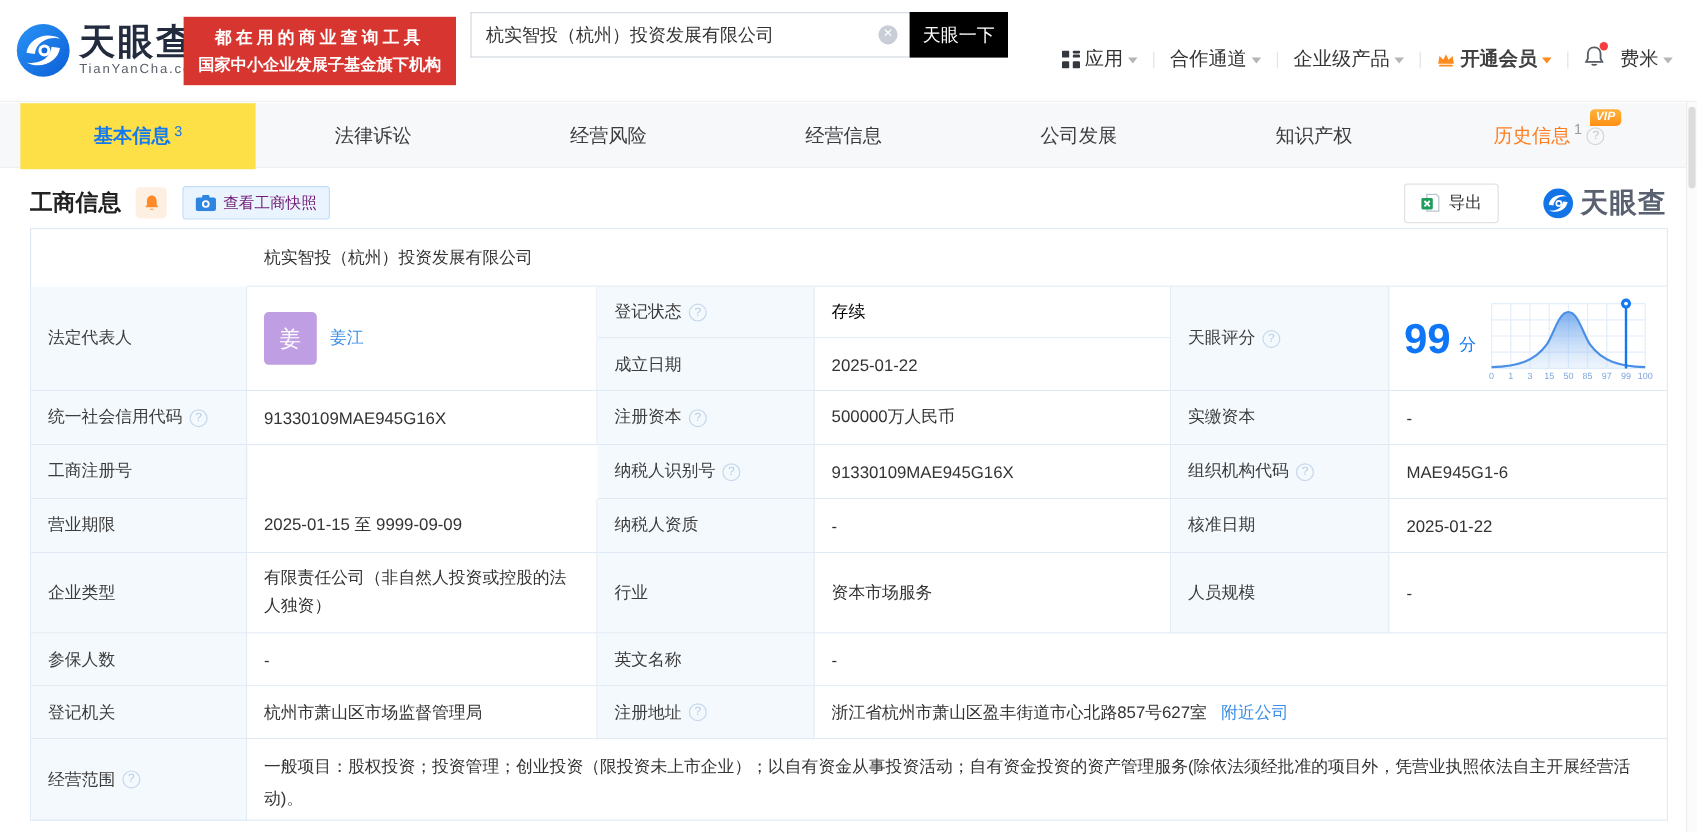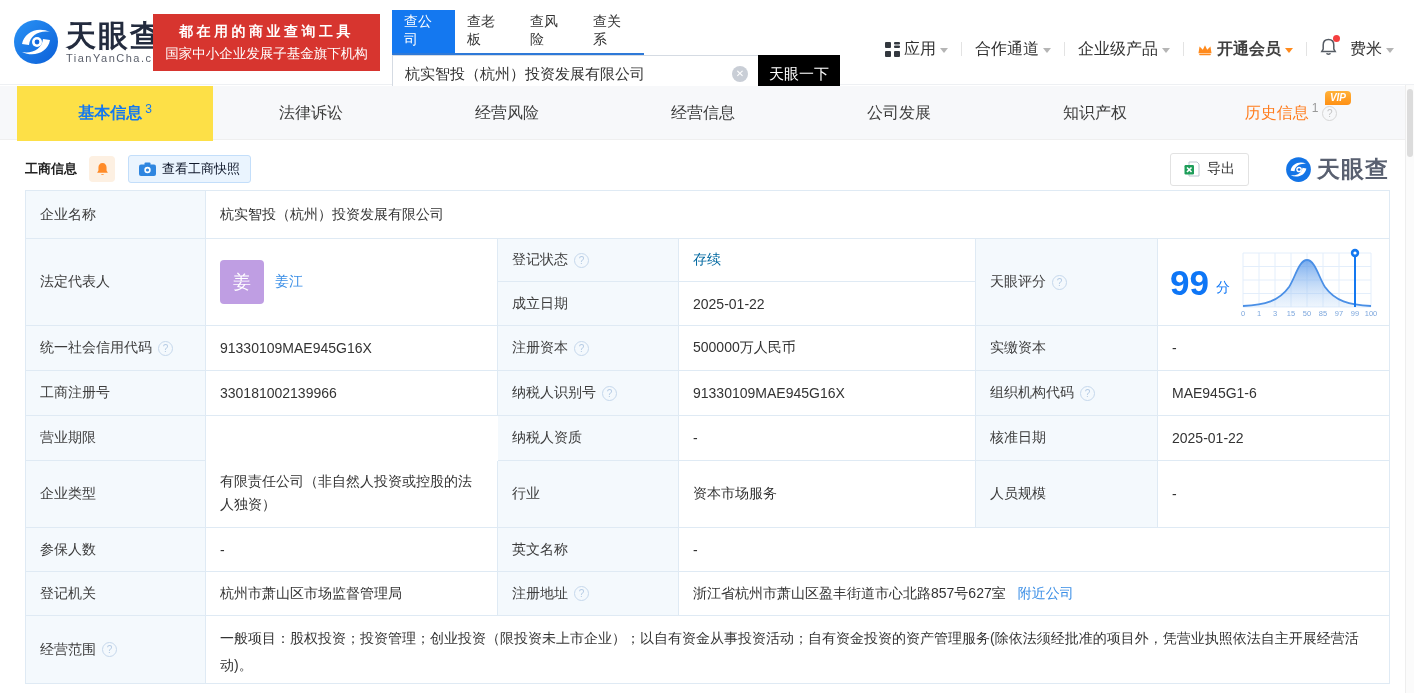--- a/index.html
+++ b/index.html
@@ -7,21 +7,21 @@
     font-family:"Liberation Sans","DejaVu Sans",sans-serif; color:#333; }
 
   
   .header { position:absolute; top:0; left:0; width:1414px; height:85px; background:#fff; border-bottom:1px solid #eef0f3; }
   .logo { position:absolute; left:12px; top:18px; display:flex; align-items:center; gap:6px; }
   .logo-txt .cn { font-size:30px; font-weight:bold; color:#232b3e; letter-spacing:2px; line-height:32px; }
   .logo-txt .en { font-size:11px; color:#5a5f6b; letter-spacing:1.5px; }
   .banner { position:absolute; left:153px; top:14px; width:227px; height:57px; background:#d7352f; color:#fff;
     display:flex; flex-direction:column; justify-content:center; align-items:center; }
   .banner .l1 { font-size:14px; font-weight:bold; letter-spacing:3.5px; }
-  .banner .l2 { font-size:13.5px; font-weight:normal; margin-top:4px; }
+  .banner .l2 { font-size:13.5px; font-weight:bold; margin-top:4px; }
 
   .search { position:absolute; left:392px; top:10px; }
   .stabs { display:flex; width:252px; border-bottom:2px solid #2e79d8; }
   .stab { padding:3px 12px 4px; font-size:14px; color:#333; cursor:pointer; }
   .stab.active { background:#1478f0; color:#fff; }
   .srow { display:flex; position:relative; }
   .sinput { width:366px; height:38px; border:1px solid #d5dbe3; border-right:none; padding:0 34px 0 12px; font-size:15px; color:#333; outline:none; }
   .clear { position:absolute; left:340px; top:11px; width:16px; height:16px; border-radius:50%; background:#c9ced6; color:#fff;
     font-size:10px; line-height:16px; text-align:center; cursor:pointer; }
   .sbtn { width:82px; height:38px; background:#000000; color:#fff; font-size:15px; border:none; cursor:pointer; }
@@ -43,45 +43,45 @@
   .ntab.active .cnt { color:#1478f0; }
   .ntab.history { color:#ff7d1f; }
   .ntab.history .cnt { color:#999; }
   .qmark { display:inline-block; width:15px; height:15px; border-radius:50%; border:1px solid #d6d6d6; color:#c3c3c3;
     font-size:10px; line-height:13px; text-align:center; margin-left:4px; }
   .vipbadge { position:absolute; top:5px; right:38px; background:linear-gradient(180deg,#ffb23a,#ff9014); color:#fff;
     font-size:10px; font-style:italic; font-weight:bold; padding:1px 5px 2px; border-radius:4px 4px 4px 0; }
 
   
   .sechead { position:absolute; top:150px; left:25px; width:1364px; height:38px; display:flex; align-items:center; }
-  .sectitle { font-size:13px; font-weight:bold; color:#222; }
+  .sectitle { font-size:19px; font-weight:bold; color:#222; }
   .bellbadge { width:26px; height:26px; background:#fdf0e2; border-radius:4px; margin-left:12px; display:flex; align-items:center; justify-content:center; cursor:pointer; }
   .snapbtn { margin-left:13px; height:28px; padding:0 10px; background:#eaf4fe; border:1px solid #c3defa; border-radius:3px;
-    color:#0f172a; font-size:13px; display:flex; align-items:center; gap:6px; cursor:pointer; }
+    color:#701a75; font-size:13px; display:flex; align-items:center; gap:6px; cursor:pointer; }
   .right-tools { margin-left:auto; display:flex; align-items:center; gap:36px; }
   .exportbtn { height:33px; padding:0 13px; background:#fff; border:1px solid #e2e2e2; border-radius:3px; font-size:14px;
     color:#333; display:flex; align-items:center; gap:7px; cursor:pointer; }
   .watermark { display:flex; align-items:center; gap:5px; }
   .watermark .wm-txt { font-size:23px; font-weight:bold; color:#596070; letter-spacing:1px; }
 
   
   .tbl { position:absolute; top:190px; left:25px; width:1365px; border-top:1px solid #dfeaf4; border-left:1px solid #dfeaf4;
     display:grid; grid-template-columns:180px 292px 181px 297px 182px 232px;
     grid-template-rows:48px 87px 45px 45px 45px 67px 44px 44px 68px; }
   .cell { border-right:1px solid #dfeaf4; border-bottom:1px solid #dfeaf4; display:flex; align-items:center;
     padding:0 14px; font-size:14px; background:#fff; overflow:hidden; }
   .lbl { background:#f4f9fd; color:#3c3c3c; }
   .gc1{grid-column:1} .gc2{grid-column:2} .gc3{grid-column:3} .gc4{grid-column:4} .gc5{grid-column:5} .gc6{grid-column:6}
   .gr1{grid-row:1} .gr2{grid-row:2} .gr3{grid-row:3} .gr4{grid-row:4} .gr5{grid-row:5} .gr6{grid-row:6} .gr7{grid-row:7} .gr8{grid-row:8} .gr9{grid-row:9}
   .span26 { grid-column:2/7; } .span47 { grid-column:4/7; } .span35 { grid-column:3/5; }
   .wrap2 { line-height:23px; padding-top:9px; padding-bottom:9px; align-items:flex-start; display:block; }
   .q2 { width:15px; height:15px; border-radius:50%; border:1px solid #c6d8ec; color:#b5cbe4; font-size:10px; line-height:13px;
     text-align:center; margin-left:6px; flex:none; display:inline-block; }
   .link { color:#3a8ee6; cursor:pointer; text-decoration:none; }
-  .green { color:#0369a1; }
+  .green { color:#000000; }
   .subwrap { padding:0; display:grid; grid-template-columns:181px 1fr; grid-template-rows:1fr 1fr; align-items:stretch; }
   .scell { display:flex; align-items:center; padding:0 14px; font-size:14px; background:#fff; }
   .scell.lbl { background:#f4f9fd; }
   .scell.bb { border-bottom:1px solid #dfeaf4; }
   .scell.br { border-right:1px solid #dfeaf4; }
   .avatar { width:44px; height:44px; background:#bf9ee3; border-radius:4px; color:#fff; font-size:18px;
     display:flex; align-items:center; justify-content:center; cursor:pointer; flex:none; }
   .scorecell { padding:0 8px 0 12px; gap:7px; }
   .scorenum { font-size:35px; font-weight:bold; color:#0e76f6; line-height:35px; }
   .scoreunit { font-size:14px; color:#0e76f6; margin-top:12px; }
@@ -113,26 +113,20 @@
       <div class="en">TianYanCha.com</div>
     </div>
   </div>
 
   <div class="banner">
     <div class="l1">都在用的商业查询工具</div>
     <div class="l2">国家中小企业发展子基金旗下机构</div>
   </div>
 
   <div class="search">
-    <div class="stabs">
-      <div class="stab active">查公司</div>
-      <div class="stab">查老板</div>
-      <div class="stab">查风险</div>
-      <div class="stab">查关系</div>
-    </div>
     <div class="srow">
       <input class="sinput" value="杭实智投（杭州）投资发展有限公司" style="">
       <span class="clear">✕</span>
       <button class="sbtn">天眼一下</button>
     </div>
   </div>
 
   <div class="topmenu">
     <div class="mitem">
       <svg width="15" height="15" viewBox="0 0 15 15">
@@ -242,21 +236,20 @@
         <circle cx="25" cy="24" r="5" fill="#fff"></circle>
         <circle cx="25" cy="24" r="2.4" fill="#1268dd"></circle>
       </svg>
       <span class="wm-txt">天眼查</span>
     </span>
   </span>
 </div>
 
 <div class="tbl">
 
-  <div class="cell lbl gc1 gr1">企业名称</div>
   <div class="cell gr1 span26">杭实智投（杭州）投资发展有限公司</div>
 
   <div class="cell lbl gc1 gr2">法定代表人</div>
   <div class="cell gc2 gr2">
     <span class="avatar">姜</span>
     <a class="link" style="margin-left:11px;">姜江</a>
   </div>
   <div class="cell subwrap gr2 span35">
     <div class="scell lbl bb br">
       <span>登记状态</span>
@@ -326,33 +319,33 @@
   <div class="cell gc2 gr3">91330109MAE945G16X</div>
   <div class="cell lbl gc3 gr3">
     <span>注册资本</span>
       <span class="q2">?</span>
   </div>
   <div class="cell gc4 gr3">500000万人民币</div>
   <div class="cell lbl gc5 gr3">实缴资本</div>
   <div class="cell gc6 gr3">-</div>
 
   <div class="cell lbl gc1 gr4">工商注册号</div>
-  <div class="cell gc2 gr4">330181002139966</div>
   <div class="cell lbl gc3 gr4">
     <span>纳税人识别号</span>
       <span class="q2">?</span>
   </div>
   <div class="cell gc4 gr4">91330109MAE945G16X</div>
   <div class="cell lbl gc5 gr4">
     <span>组织机构代码</span>
       <span class="q2">?</span>
   </div>
   <div class="cell gc6 gr4">MAE945G1-6</div>
 
   <div class="cell lbl gc1 gr5">营业期限</div>
+  <div class="cell gc2 gr5">2025-01-15 至 9999-09-09</div>
   <div class="cell lbl gc3 gr5">纳税人资质</div>
   <div class="cell gc4 gr5">-</div>
   <div class="cell lbl gc5 gr5">核准日期</div>
   <div class="cell gc6 gr5">2025-01-22</div>
 
   <div class="cell lbl gc1 gr6">企业类型</div>
   <div class="cell gc2 gr6 wrap2">有限责任公司（非自然人投资或控股的法人独资）</div>
   <div class="cell lbl gc3 gr6">行业</div>
   <div class="cell gc4 gr6">资本市场服务</div>
   <div class="cell lbl gc5 gr6">人员规模</div>

